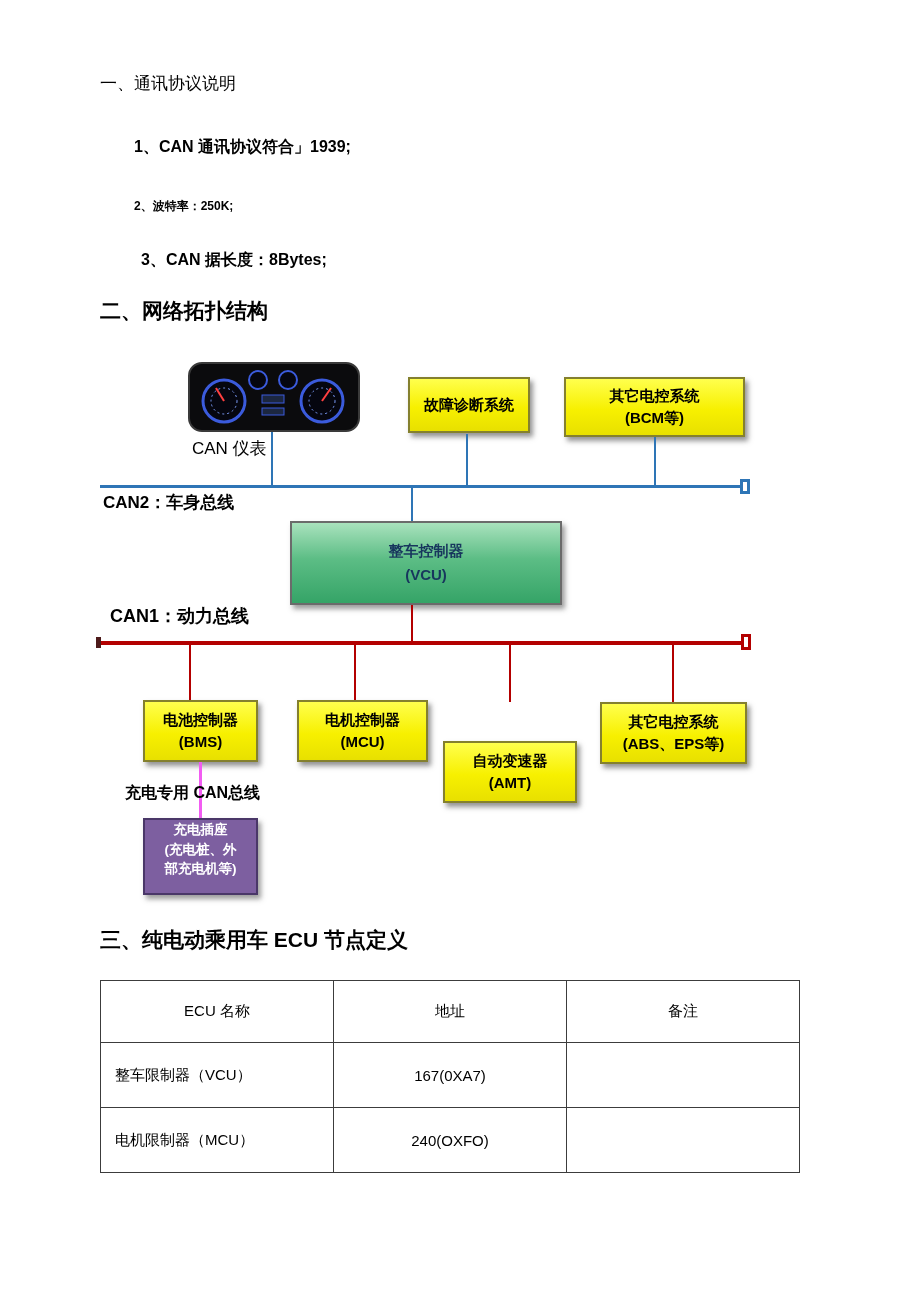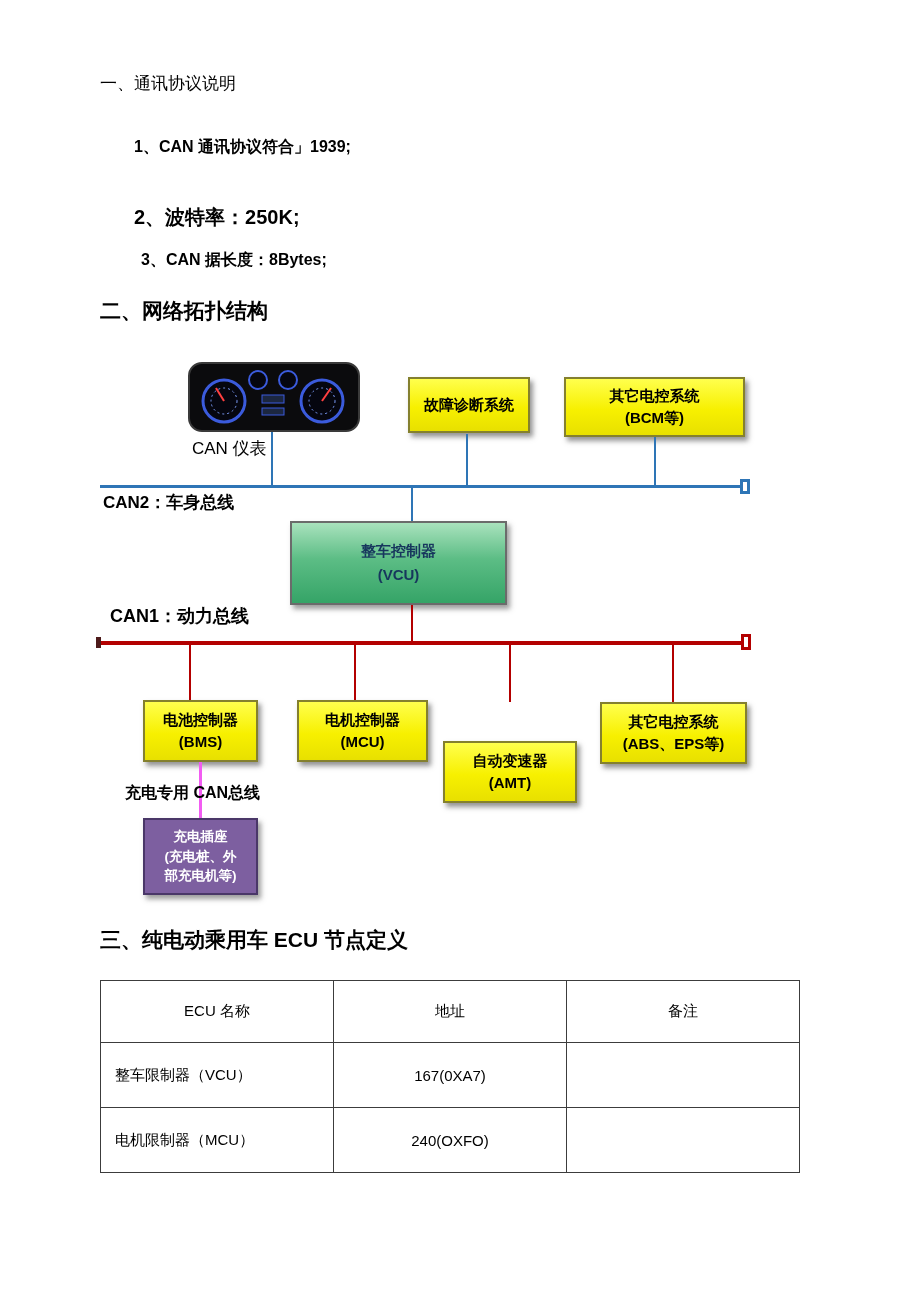--- a/index.html
+++ b/index.html
@@ -7,21 +7,21 @@
   body {
     width:920px; height:1301px; position:relative;
     font-family:"Liberation Sans","DejaVu Sans",sans-serif;
     color:#000;
   }
   .abs { position:absolute; }
 
   
   .h-sec1 { left:100px; top:72px; font-size:17px; font-weight:500; }
   .li-1 { left:134px; top:137px; font-size:16px; font-weight:bold; }
-  .li-2 { left:134px; top:204px; font-size:20px; font-weight:bold; }
+  .li-2 { left:134px; top:198px; font-size:12px; font-weight:bold; }
   .li-3 { left:134px; top:250px; font-size:16px; font-weight:bold;margin-left:7px; }
   .h-sec2 { left:100px; top:297px; font-size:21px; font-weight:600; }
   .h-sec3 { left:100px; top:926px; font-size:21px; font-weight:700; }
 
   
   .dashboard {
     left:188px; top:362px; width:172px; height:70px;
     background:#0b0b0d; border:2px solid #3a3a3a; border-radius:14px;
     overflow:hidden;
   }
@@ -36,35 +36,35 @@
     font-weight:bold; font-size:15px; line-height:1.45; text-align:center;
   }
   .node-diag { left:408px; top:377px; width:122px; height:56px; }
   .node-bcm  { left:564px; top:377px; width:181px; height:60px; }
   .node-bms  { left:143px; top:700px; width:115px; height:62px; }
   .node-mcu  { left:297px; top:700px; width:131px; height:62px; }
   .node-amt  { left:443px; top:702px; width:134px; height:62px;margin-top:39px; }
   .node-abs  { left:600px; top:702px; width:147px; height:62px; }
 
   .node-vcu {
-    left:290px; top:521px; width:217px; height:84px;
+    left:290px; top:521px; width:272px; height:84px;
     background:linear-gradient(180deg,#a9e2bd 0%, #5cbd85 45%, #35a467 100%);
     border:2px solid #6b6b6b;
     box-shadow:3px 4px 5px rgba(60,60,60,0.5);
     color:#17365d;
     display:flex; flex-direction:column; align-items:center; justify-content:center;
     font-weight:bold; font-size:15px; line-height:1.6; text-align:center;
     position:absolute;
   }
   .node-charger {
     left:143px; top:818px; width:115px; height:77px;
     background:#7d5fa0; border:2px solid #4a3768;
     box-shadow:3px 4px 5px rgba(60,60,60,0.5);
     color:#ffffff;
-    display:flex; flex-direction:column; align-items:center; justify-content:center;
+    display:flex; flex-direction:column; align-items:center; 
     font-weight:bold; font-size:13.5px; line-height:1.45; text-align:center;
     position:absolute;
   }
 
   .bus-blue { left:100px; top:485px; width:642px; height:3px; background:#2e75b6; }
   .term-blue { left:740px; top:479px; width:10px; height:15px; border:3px solid #2e75b6; background:#ffffff; }
   .conn-blue { width:2px; background:#2e75b6; position:absolute; }
   .cb-dash { left:271px; top:432px; height:53px; }
   .cb-diag { left:466px; top:434px; height:51px; }
   .cb-bcm  { left:654px; top:437px; height:48px; }

